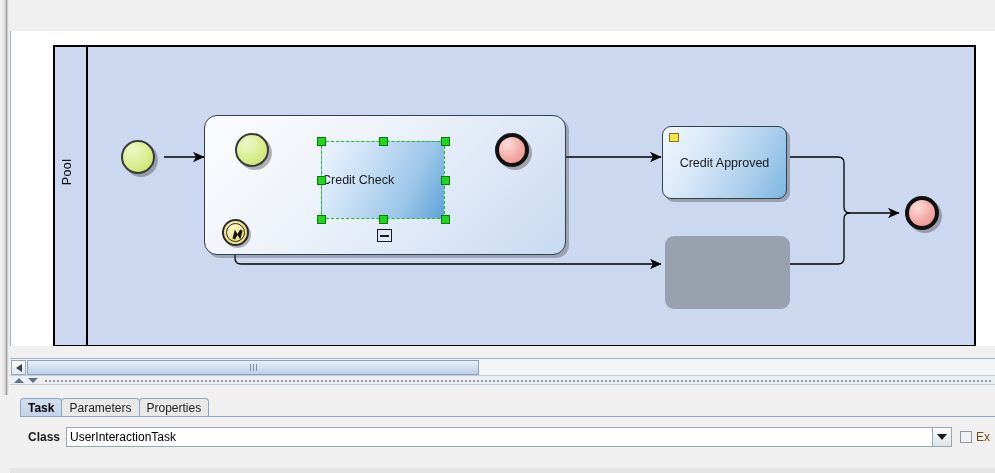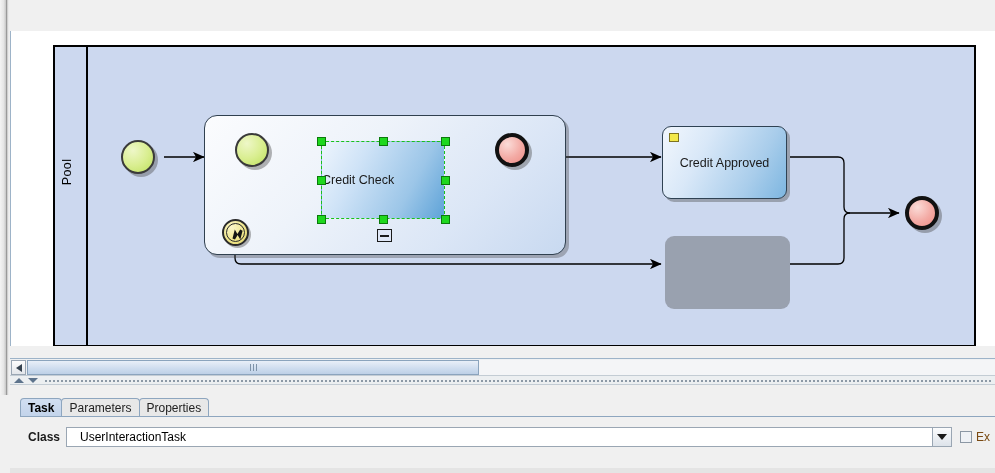--- a/index.html
+++ b/index.html
@@ -116,21 +116,21 @@
         border:1px solid #8ea6bf;border-bottom:none;background:#e8e8e8;
         border-top-left-radius:4px;border-top-right-radius:4px;
         font-size:12px;color:#222;white-space:nowrap;cursor:pointer;margin-right:-1px;}
   .ptab.active{background:linear-gradient(to bottom,#d2dff1,#c2d3ea);font-weight:bold;color:#000;}
   .ptabs-under{position:absolute;left:10px;top:31px;width:975px;height:1px;background:#8ea6bf;}
 
   .row{position:absolute;left:10px;top:39px;width:985px;height:26px;display:flex;align-items:center;}
   .row-label{width:46px;padding-left:8px;box-sizing:border-box;font-size:12px;font-weight:bold;color:#1a1a1a;}
   .combo{position:relative;width:886px;height:20px;background:#fff;
          border:1px solid #9aa6b3;box-sizing:border-box;display:flex;align-items:center;}
-  .combo-val{flex:1;padding-left:13px;font-size:12px;color:#000;white-space:nowrap;overflow:hidden;}
+  .combo-val{flex:1;padding-left:3px;font-size:12px;color:#000;white-space:nowrap;overflow:hidden;}
   .combo-btn{width:19px;height:18px;background:linear-gradient(to bottom,#fbfcfd,#dde3ea);
              border-left:1px solid #9aa6b3;box-sizing:border-box;
              display:flex;align-items:center;justify-content:center;cursor:pointer;}
   .tri-d{width:0;height:0;border-left:5px solid transparent;border-right:5px solid transparent;
          border-top:6px solid #1a1a1a;}
   .chk-wrap{display:flex;align-items:center;gap:4px;margin-left:8px;}
   .chk{width:12px;height:12px;border:1px solid #8b97a4;background:#eef1f5;box-sizing:border-box;cursor:pointer;}
   .chk-lbl{font-size:12px;font-weight:normal;color:#7a4a12;white-space:nowrap;}
   .props-bot{position:absolute;left:0;bottom:0;width:985px;height:5px;background:#e4e4e4;}
 </style>

